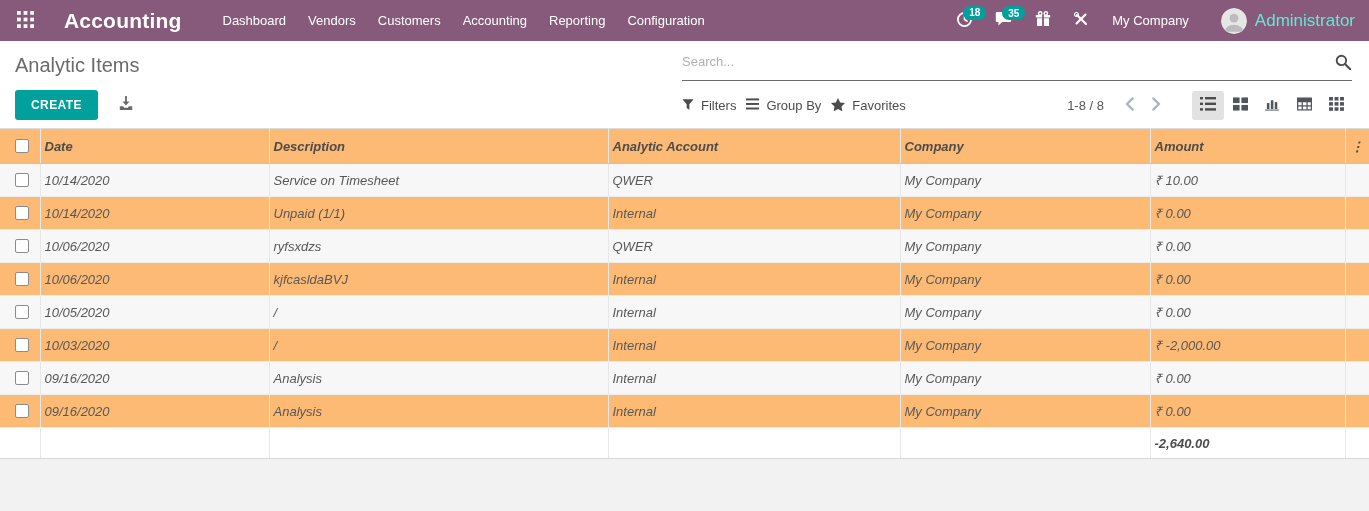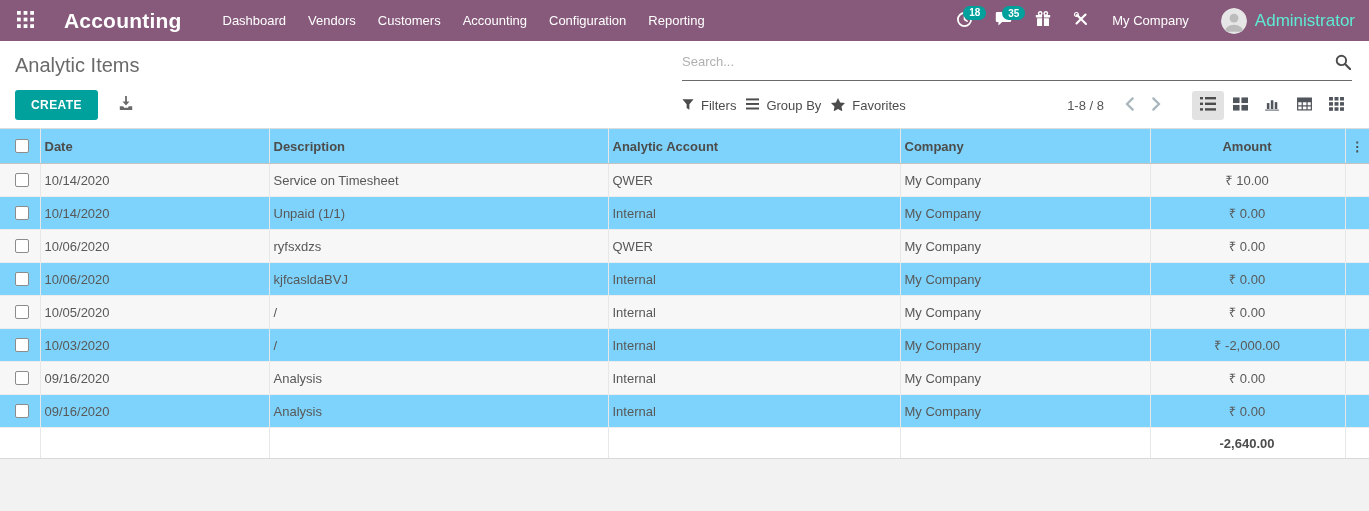--- a/index.html
+++ b/index.html
@@ -37,28 +37,28 @@
   .facet-buttons { display:flex; align-items:center; gap:10px; }
   .facet-buttons button { background:none; border:none; cursor:pointer; display:flex; align-items:center; gap:7px; font-size:13px; font-weight:500; color:#4c4c4c; font-family:inherit; }
   .pager { margin-left:auto; display:flex; align-items:center; }
   .pager-range { font-size:13px; color:#555; margin-right:12px; }
   .pager button { background:none; border:none; cursor:pointer; padding:4px 9px; display:flex; }
   .view-switcher { display:flex; align-items:center; margin-left:22px; }
   .vs-btn { width:32px; height:29px; display:flex; align-items:center; justify-content:center; background:none; border:none; cursor:pointer; border-radius:3px; }
   .vs-btn.active { background:#e2e2e2; }
 
   
-  table.list { width:1369px; border-collapse:collapse; background:#7dd3fc; border-top:1px solid #dcdcdc; table-layout:fixed; }
+  table.list { width:1369px; border-collapse:collapse; background:#fdba74; border-top:1px solid #dcdcdc; table-layout:fixed;font-style:italic; }
   .list th, .list td { font-size:13px; text-align:left; padding:0 4px; overflow:hidden; white-space:nowrap; }
   .list thead th { height:35px; font-weight:bold; color:#4c4c4c; border-bottom:1px solid #c4c4c4; cursor:pointer; }
   .list thead th:not(:first-child), .list tbody td:not(:first-child), .list tfoot td:not(:first-child) { border-left:1px solid #e7e7e7; }
   .list tbody td { height:33px; color:#585858; border-bottom:1px solid #ededed; cursor:pointer; }
   .list tbody tr:nth-child(odd) td { background:#f7f7f7; }
   .list .sel { padding-left:15px; }
-  .list .num { text-align:center; padding-right:5px; }
+  .list .num { text-align:left; padding-right:5px; }
   .list .opt { text-align:center; padding:0; }
   .checkbox { width:14px; height:14px; border:1px solid #8c8c8c; border-radius:2px; background:#fff; cursor:pointer; }
   .opt-dots { font-size:13px; font-weight:bold; color:#4c4c4c; cursor:pointer; line-height:1; }
   .list tfoot td { height:31px; border-bottom:1px solid #d8d8d8; background:#fff; }
   .total-cell { font-weight:bold; color:#4c4c4c; }
 </style>
 </head>
 <body>
 
 <header class="topbar">
@@ -78,22 +78,22 @@
       </g>
         </svg>
     </span>
   </button>
   <div class="brand">Accounting</div>
   <nav class="main-nav">
     <a href="#">Dashboard</a>
     <a href="#">Vendors</a>
     <a href="#">Customers</a>
     <a href="#">Accounting</a>
+    <a href="#">Reporting</a>
     <a href="#">Configuration</a>
-    <a href="#">Reporting</a>
   </nav>
   <div class="spacer"></div>
   <div class="systray">
     <button class="tray-item">
       <span>
         <svg width="17" height="17" viewBox="0 0 16 16">
             <circle cx="8" cy="8" r="6.2" fill="none" stroke="#fff" stroke-width="1.7"></circle>
             <path d="M8 4.6V8l2.4 1.6" fill="none" stroke="#fff" stroke-width="1.5" stroke-linecap="round"></path>
           </svg>
       </span>

